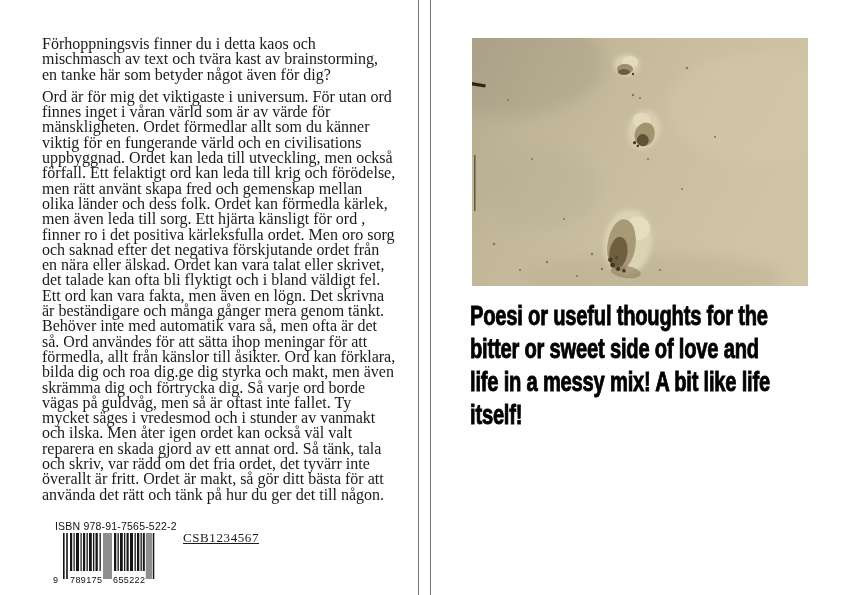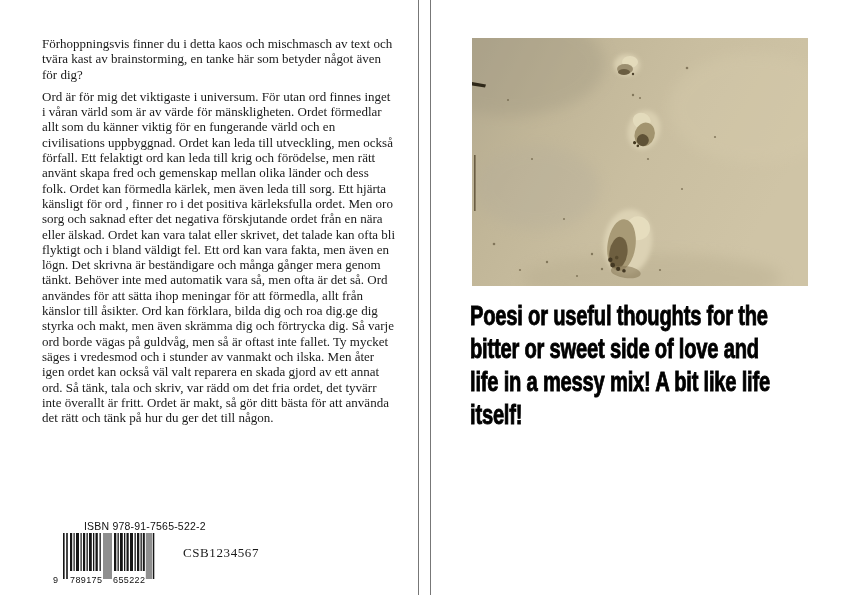--- a/index.html
+++ b/index.html
@@ -8,21 +8,21 @@
     background:#ffffff;
     font-family:"Liberation Serif", serif;
     position:relative;
     overflow:hidden;
   }
   .page { position:absolute; left:0; top:0; width:850px; height:595px; background:#ffffff; }
 
   
   .back-text {
     position:absolute; left:42px; top:36px; width:354px;
-    font-size:13px; line-height:15.3px; color:#1a1a1a;
+    font-size:16px; line-height:15.3px; color:#1a1a1a;
     text-align:left;
   }
   .back-text p { margin:0 0 7px 0; }
 
   
   .spine-line { position:absolute; top:0; height:595px; width:1.4px; background:#777777; }
   .spine-line.left  { left:418px; }
   .spine-line.right { left:430px; }
 
   
@@ -39,28 +39,28 @@
     transform:scaleX(0.72); transform-origin:0 0;
     -webkit-text-stroke:0.9px #000;
     letter-spacing:-0.3px;
   }
   .front-title .tline { white-space:nowrap; }
 
   
   .isbn-label {
     position:absolute; left:55px; top:520px;
     font-family:"Liberation Sans", sans-serif;
-    font-size:10.5px; color:#111111; letter-spacing:0.2px;margin-left:29px;
+    font-size:10.5px; color:#111111; letter-spacing:0.2px;
   }
   .barcode { position:absolute; left:47px; top:533px; width:112px; height:53px; }
   .barcode svg { display:block; }
   .csb-code {
-    position:absolute; left:183px; top:545px;
+    position:absolute; left:183px; top:530px;
     font-family:"Liberation Serif", serif;
-    font-size:13px; color:#1a1a1a; letter-spacing:0.6px;
+    font-size:13px; color:#1a1a1a; letter-spacing:0.6px;text-decoration:underline;
   }
 </style>
 </head>
 <body>
 
 <div class="page">
 
   <div class="back-text">
     <p>Förhoppningsvis finner du i detta kaos och mischmasch av text och tvära kast av brainstorming, en tanke här som betyder något även för dig?</p>
     <p>Ord är för mig det viktigaste i universum. För utan ord finnes inget i våran värld som är av värde för mänskligheten. Ordet förmedlar allt som du känner viktig för en fungerande värld och en civilisations uppbyggnad. Ordet kan leda till utveckling, men också förfall. Ett felaktigt ord kan leda till krig och förödelse, men rätt använt skapa fred och gemenskap mellan olika länder och dess folk. Ordet kan förmedla kärlek, men även leda till sorg. Ett hjärta känsligt för ord , finner ro i det positiva kärleksfulla ordet. Men oro sorg och saknad efter det negativa förskjutande ordet från en nära eller älskad. Ordet kan vara talat eller skrivet, det talade kan ofta bli flyktigt och i bland väldigt fel. Ett ord kan vara fakta, men även en lögn. Det skrivna är beständigare och många gånger mera genom tänkt. Behöver inte med automatik vara så, men ofta är det så. Ord användes för att sätta ihop meningar för att förmedla, allt från känslor till åsikter. Ord kan förklara, bilda dig och roa dig.ge dig styrka och makt, men även skrämma dig och förtrycka dig. Så varje ord borde vägas på guldvåg, men så är oftast inte fallet. Ty mycket säges i vredesmod och i stunder av vanmakt och ilska. Men åter igen ordet kan också väl valt reparera en skada gjord av ett annat ord. Så tänk, tala och skriv, var rädd om det fria ordet, det tyvärr inte överallt är fritt. Ordet är makt, så gör ditt bästa för att använda det rätt och tänk på hur du ger det till någon.</p>

